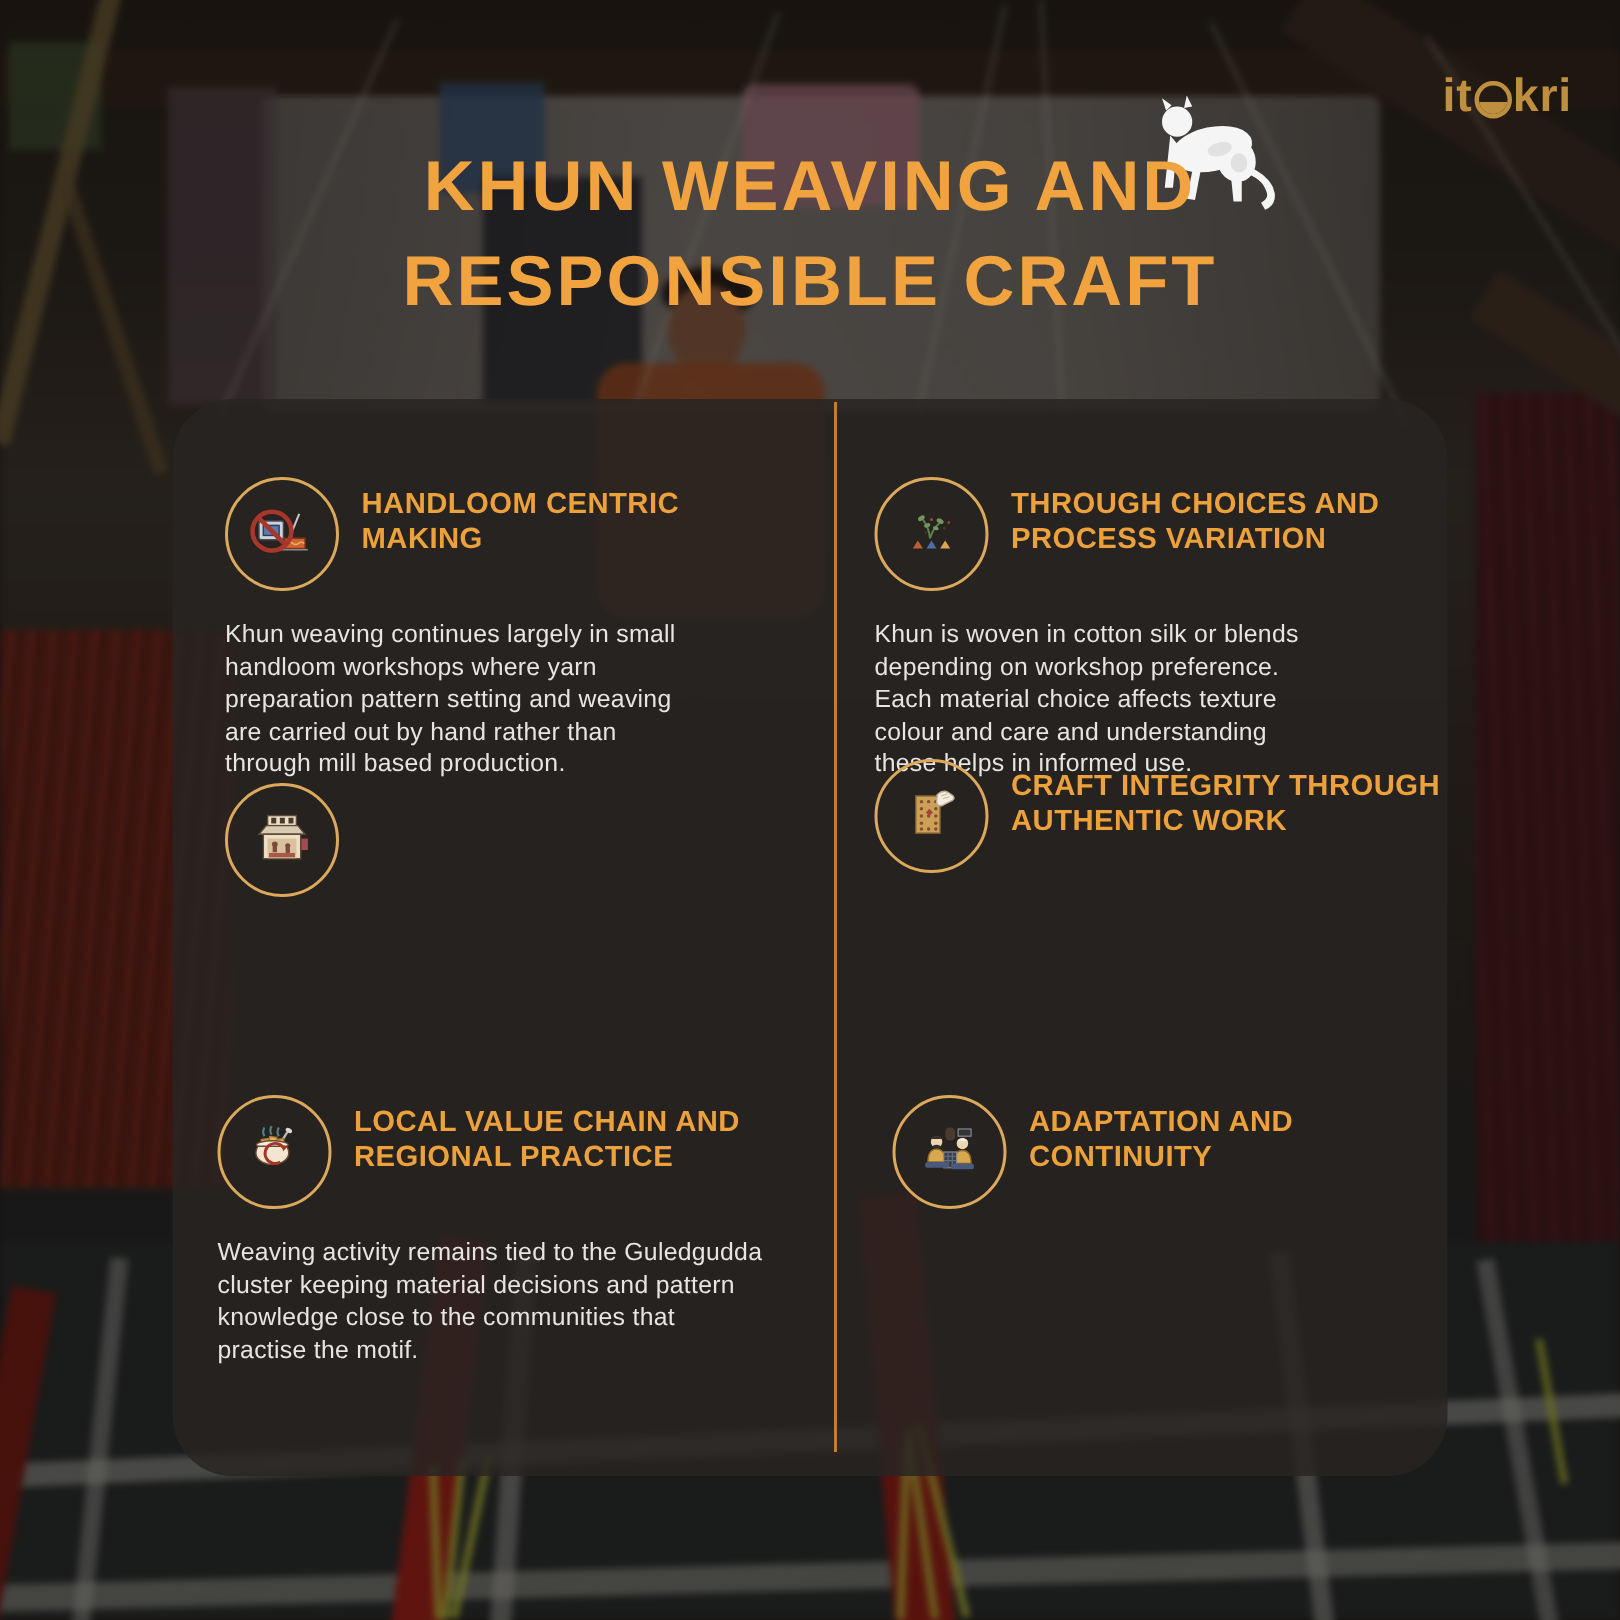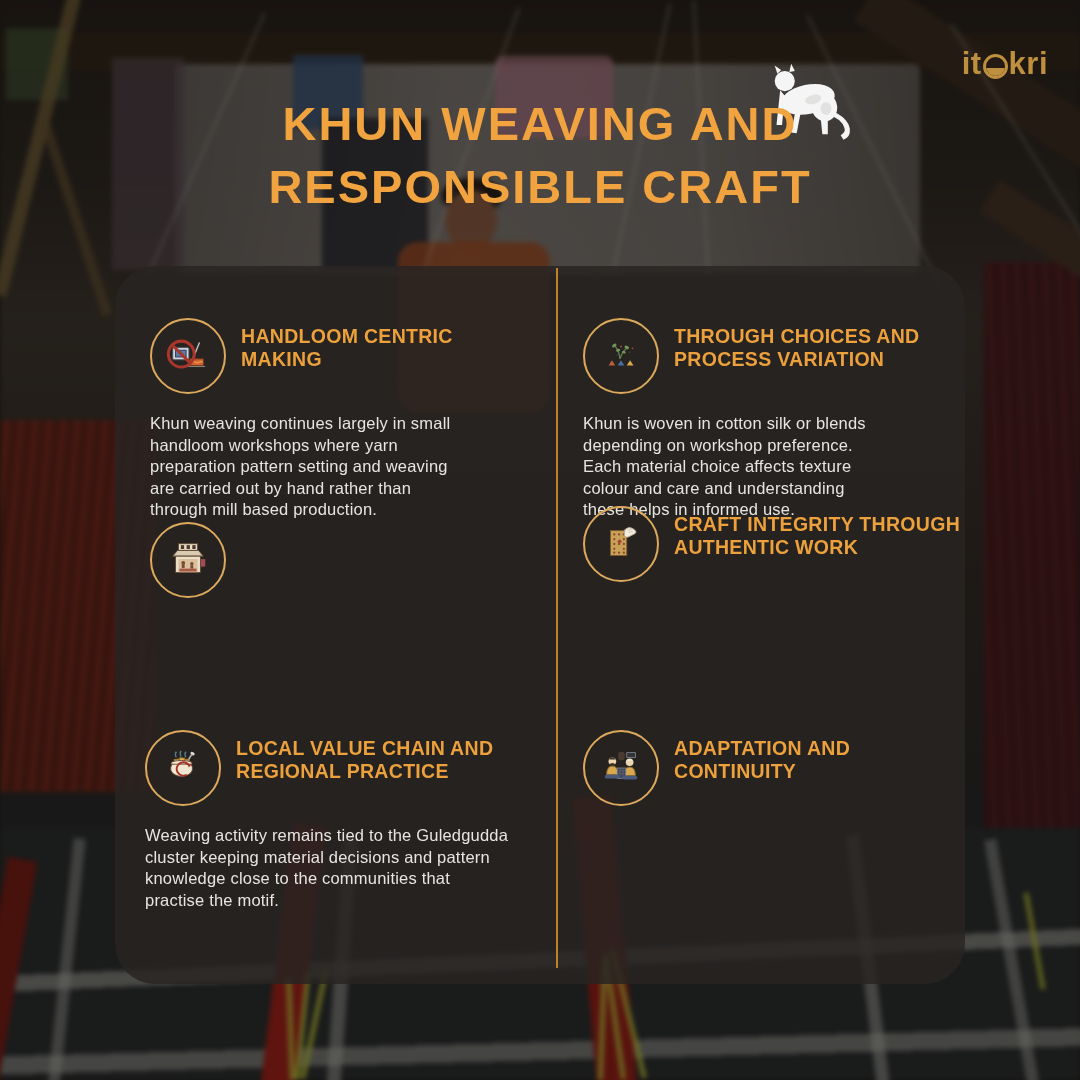--- a/index.html
+++ b/index.html
@@ -73,21 +73,21 @@
 
   
   #panel{position:absolute;left:115px;top:266px;width:850px;height:718px;
          border-radius:40px;background:rgba(40,37,35,0.84);}
   #divider{position:absolute;left:441px;top:2px;width:2px;height:700px;
            background:#d28a2e;opacity:.9;}
 
   .card{position:absolute;width:420px;}
   .c0{left:35px;top:52px;}   .c1{left:468px;top:52px;}
   .c2{left:35px;top:256px;}  .c3{left:468px;top:240px;}
-  .c4{left:30px;top:464px;}  .c5{left:468px;top:464px;}
+  .c4{left:30px;top:464px;}  .c5{left:480px;top:464px;}
   .card-head{display:flex;align-items:flex-start;gap:15px;}
   .icon-circle{flex:none;width:72px;height:72px;border:2px solid #dca95c;border-radius:50%;
                display:flex;align-items:center;justify-content:center;}
   .card-title{color:#eca13c;font-weight:bold;font-size:19.5px;line-height:23px;
               letter-spacing:.3px;padding-top:7px;white-space:pre-line;flex:1;min-width:0;}
   .card-body{margin-top:19px;color:#e7e5e2;font-size:16.5px;line-height:21.5px;
              letter-spacing:.2px;white-space:pre-line;}
 </style>
 </head>
 <body>

